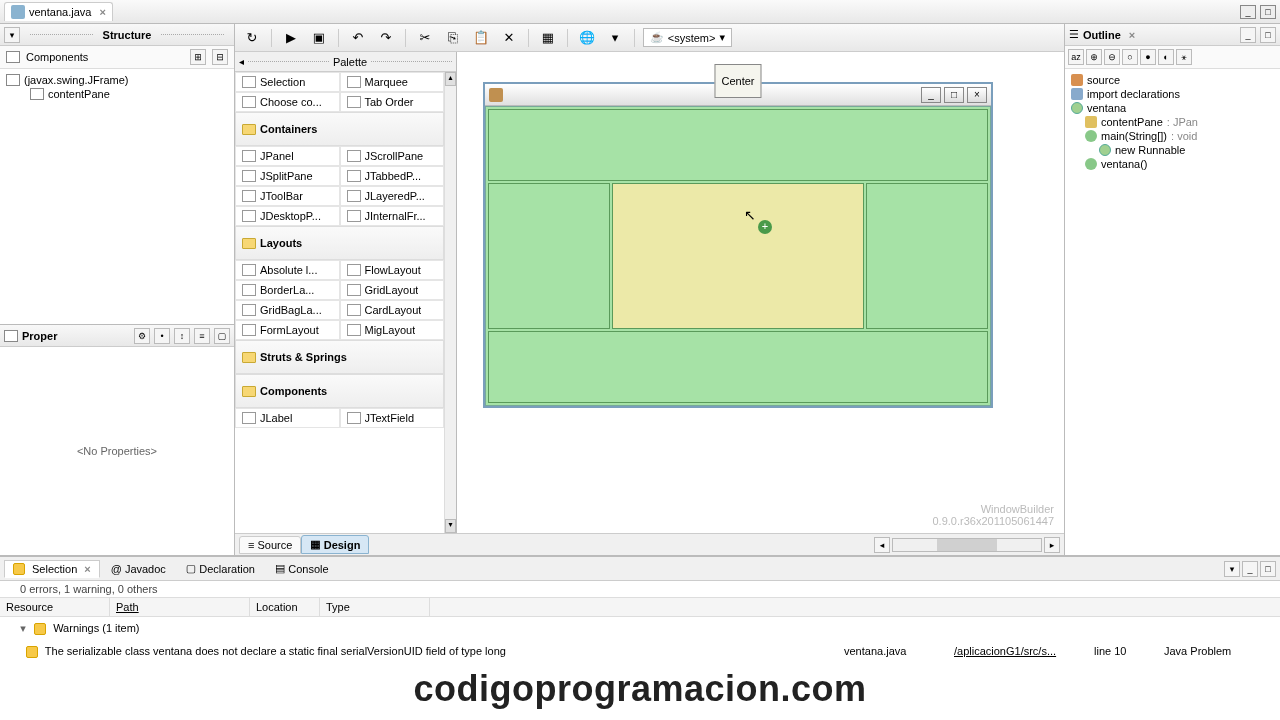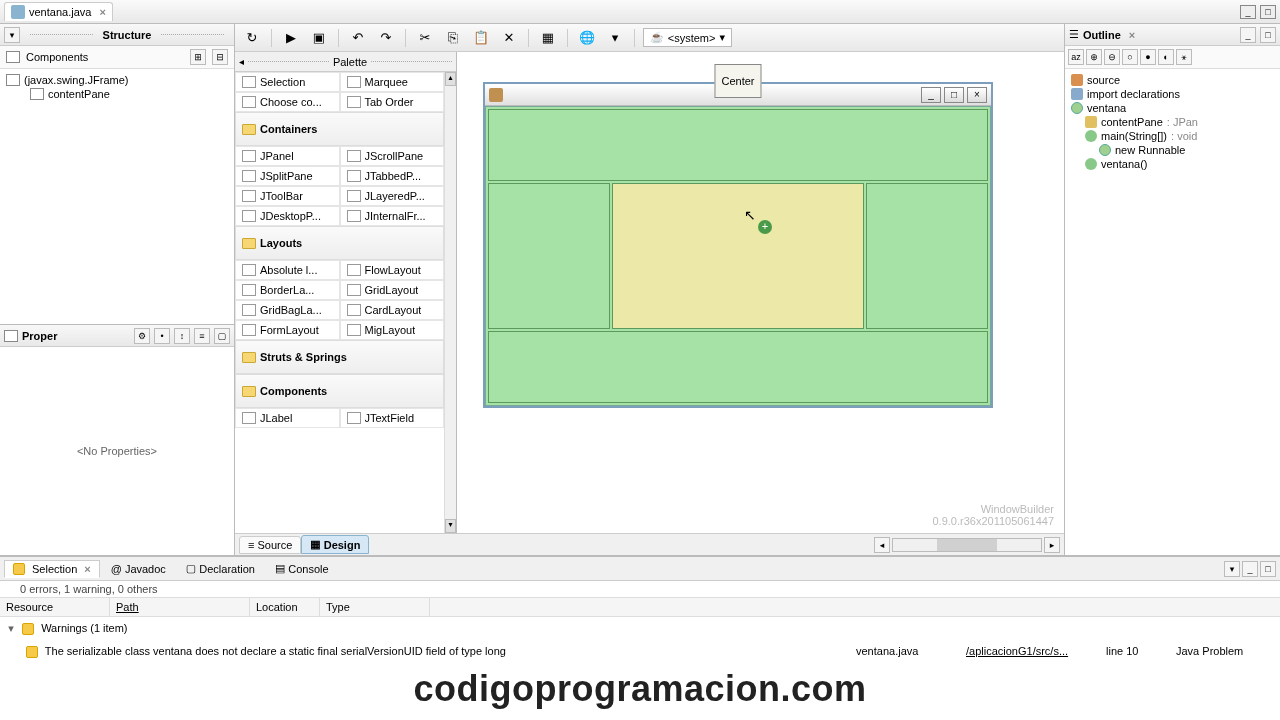--- a/index.html
+++ b/index.html
@@ -96,21 +96,21 @@
 .b-tab.active { background: #fff; border-color: #ccc; border-bottom-color: #fff; }
 .problems-summary { padding: 2px 20px; font-size: 11px; color: #444; }
 .problems-table { flex: 1; overflow: auto; }
 .pt-header { display: flex; background: #f5f5f5; border-bottom: 1px solid #ddd; border-top: 1px solid #ddd; }
 .pt-col { padding: 3px 6px; border-right: 1px solid #ddd; }
 .pt-col.desc { flex: 1; min-width: 400px; }
 .pt-col.res { width: 110px; }
 .pt-col.path { width: 140px; text-decoration: underline; }
 .pt-col.loc { width: 70px; }
 .pt-col.type { width: 110px; }
-.pt-row { display: flex; padding: 2px 0; justify-content: flex-end; }
+.pt-row { display: flex; padding: 2px 12px; justify-content: flex-end; }
 .pt-row .pt-col { border-right: none; }
 .warn-icon { display: inline-block; width: 12px; height: 12px; background: #f7c948; border: 1px solid #d9a400; border-radius: 2px; margin-right: 4px; vertical-align: middle; }
 .expand { display: inline-block; width: 10px; text-align: center; color: #666; margin-right: 3px; }
 
 .watermark { position: absolute; left: 50%; bottom: 10px; transform: translateX(-50%); font-size: 36px; font-weight: bold; color: #222; pointer-events: none; letter-spacing: 0.5px; }
 </style>
 </head>
 <body>
 
 <div class="topbar">

